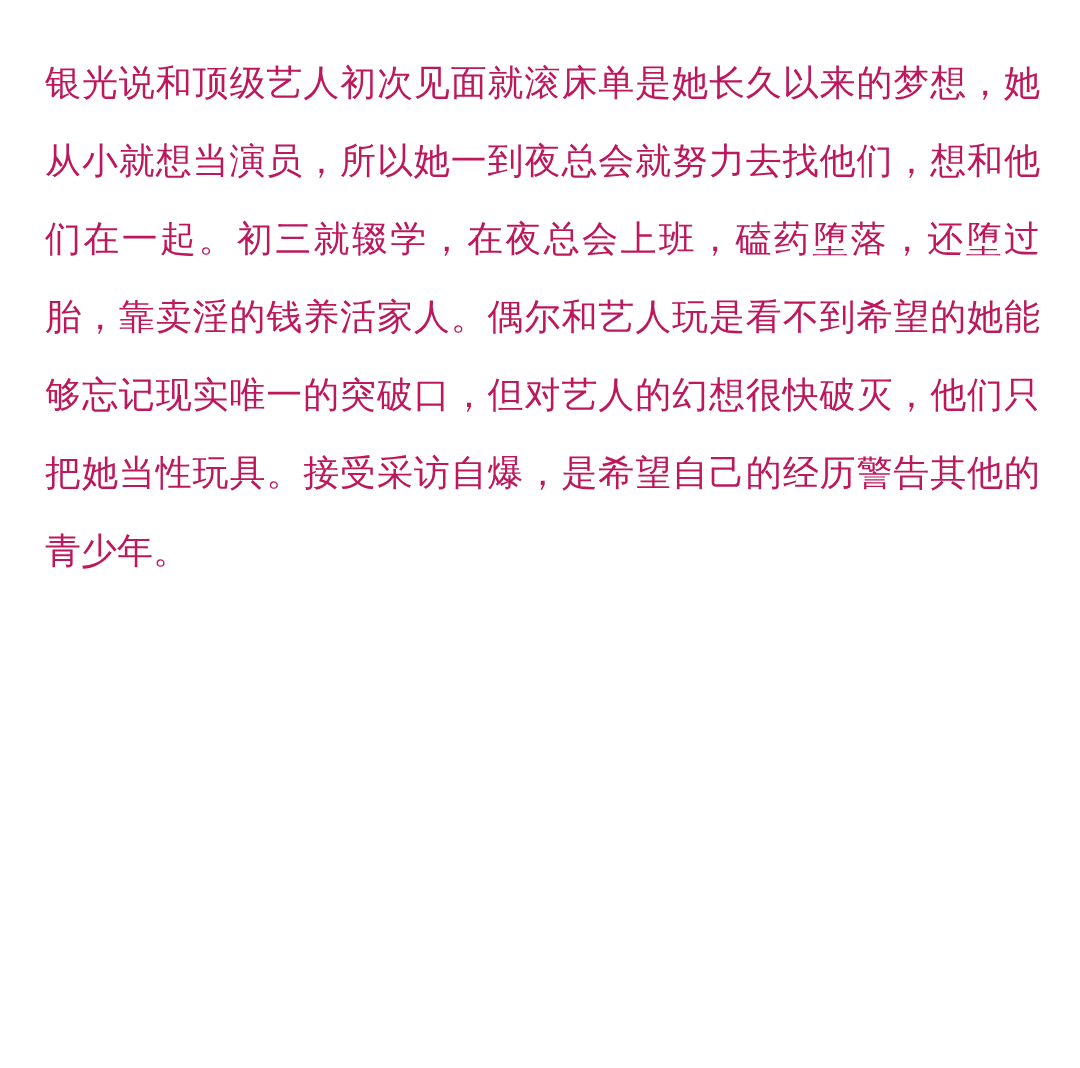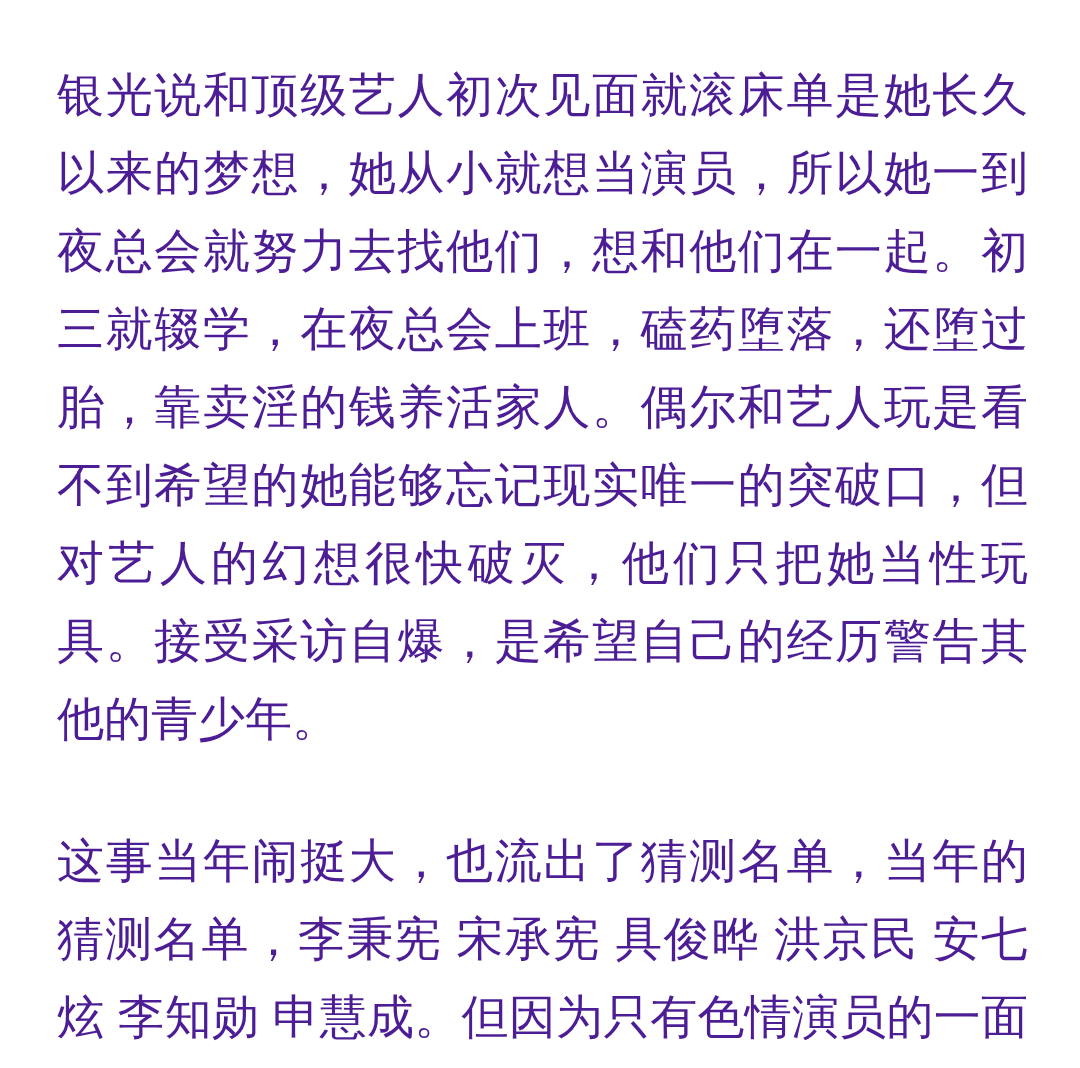--- a/index.html
+++ b/index.html
@@ -14,36 +14,35 @@
     background: #ffffff;
     box-sizing: border-box;
     padding: 44px 40px 0 45px;
     overflow: hidden;
     font-family: "Liberation Sans", sans-serif;
   }
   .article {
     width: 995px;
   }
   .article p {
-    margin: 12px;
-    font-size: 47px;
+    margin: 0;
+    font-size: 36px;
     line-height: 78px;
     font-weight: 300;
-    color: #4c1d95;
+    color: #be185d;
     letter-spacing: 0;
     text-align: justify;
     text-justify: inter-ideograph;
     word-break: break-all;
     overflow-wrap: anywhere;
   }
   .article p.second {
     margin-top: 64px;
   }
 </style>
 </head>
 <body>
 
 <div class="page">
   <div class="article">
     <p>银光说和顶级艺人初次见面就滚床单是她长久以来的梦想，她从小就想当演员，所以她一到夜总会就努力去找他们，想和他们在一起。初三就辍学，在夜总会上班，磕药堕落，还堕过胎，靠卖淫的钱养活家人。偶尔和艺人玩是看不到希望的她能够忘记现实唯一的突破口，但对艺人的幻想很快破灭，他们只把她当性玩具。接受采访自爆，是希望自己的经历警告其他的青少年。</p>
-    <p class="second">这事当年闹挺大，也流出了猜测名单，当年的猜测名单，李秉宪 宋承宪 具俊晔 洪京民 安七炫 李知勋 申慧成。但因为只有色情演员的一面之词，事情变得不了了之。</p>
   </div>
 </div>
 
 </body></html>

